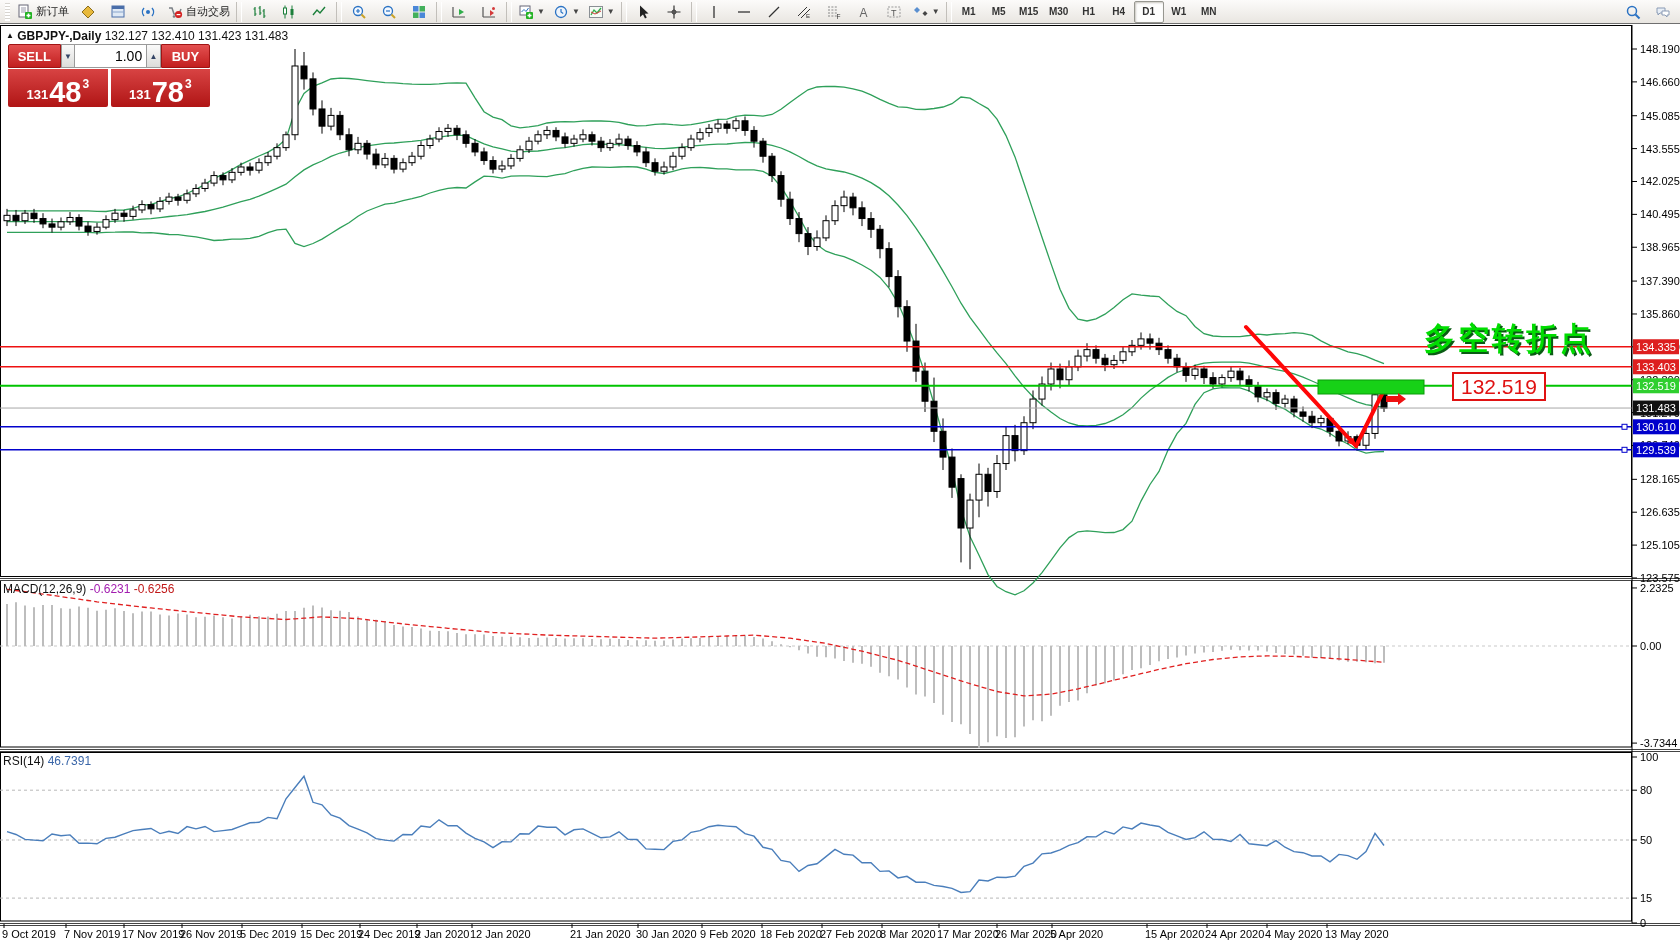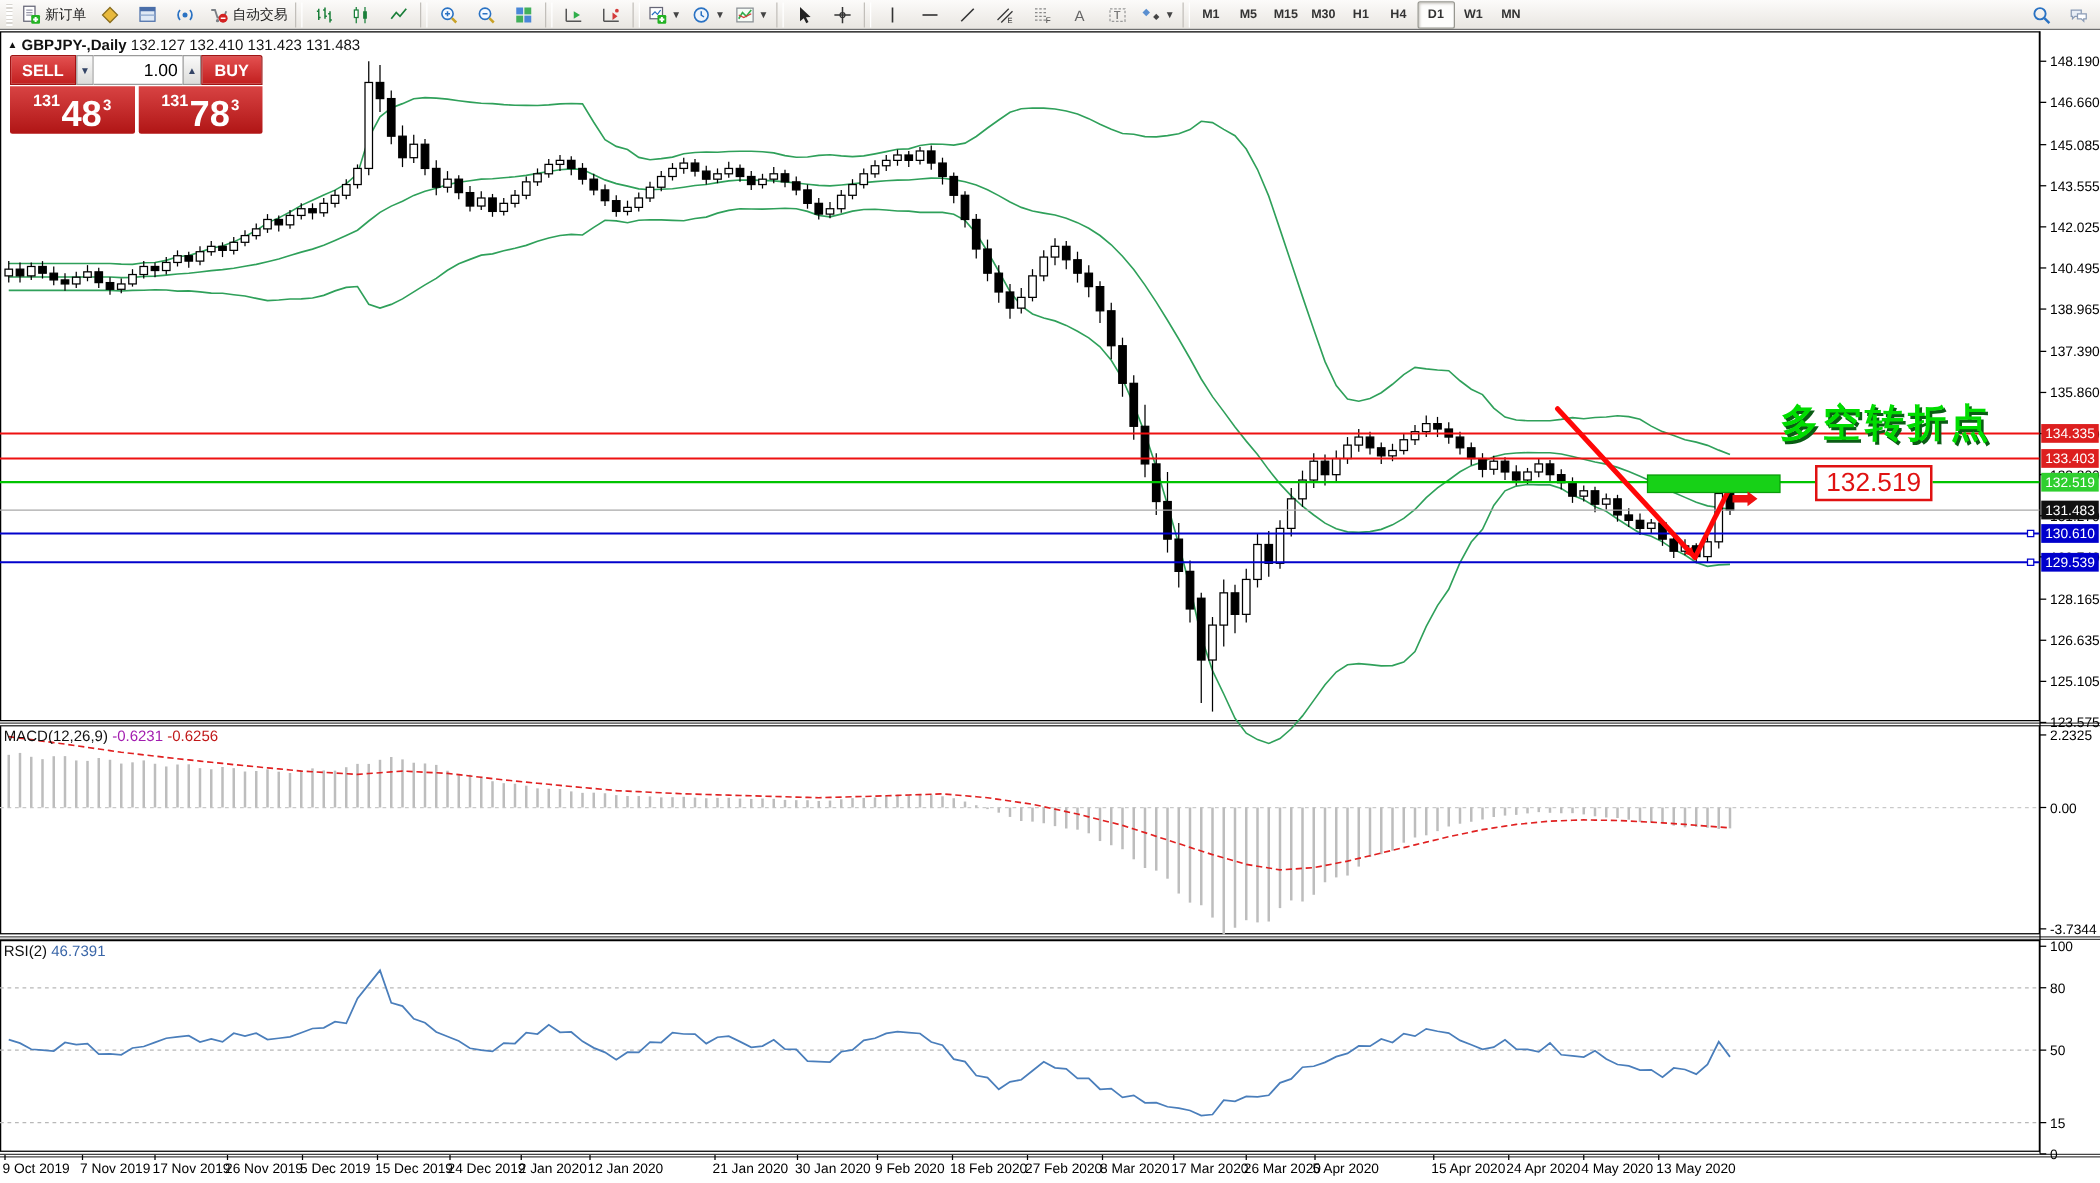--- a/index.html
+++ b/index.html
@@ -28,21 +28,21 @@
     display:flex;align-items:center;justify-content:center;border:1px solid #a01414;box-sizing:border-box;}
   #tp-sell-btn{width:62px;border-radius:2px 0 0 0;}
   #tp-buy-btn{width:58px;border-radius:0 2px 0 0;}
   .tp-spin{width:17px;background:linear-gradient(#fafafa,#dcdcda);border:1px solid #9a9a9a;
     display:flex;align-items:center;justify-content:center;font-size:8px;color:#346;box-sizing:border-box;}
   #tp-volume{width:71px;border:1px solid #9a9a9a;border-left:none;border-right:none;text-align:right;
     font-size:14px;padding:0 4px;box-sizing:border-box;outline:none;font-family:"Liberation Sans",sans-serif;}
   #tp-row2{display:flex;height:38px;margin-top:1px;gap:3px;}
   .tp-price{flex:1;background:linear-gradient(#d84343,#b01515);color:#fff;display:flex;align-items:flex-end;
     justify-content:center;padding-bottom:2px;border-radius:0 0 2px 2px;}
-  .tp-price .small{font-size:13px;font-weight:bold;margin-bottom:17px;}
+  .tp-price .small{font-size:13px;font-weight:bold;margin-bottom:3px;}
   .tp-price .big{font-size:29px;font-weight:bold;line-height:0.9;margin:0 1px;}
   .tp-price .sup{font-size:12px;font-weight:bold;margin-bottom:14px;}
   
   .panel-label{position:absolute;z-index:4;font-size:12px;color:#111;left:3px;}
   .panel-label .v-grey{color:#a21caf;} .panel-label .v-red{color:#c01818;} .panel-label .v-blue{color:#3a66a8;}
   
   #annotation{position:absolute;left:1424px;top:318px;z-index:4;font-size:31px;font-weight:bold;
     color:#00dd00;text-shadow:2px 2px 0 #0a5c14;letter-spacing:3px;white-space:nowrap;}
   #price-callout{position:absolute;left:1452px;top:372px;z-index:4;background:#fff;border:2px solid #e01212;
     color:#e01212;font-size:21px;padding:0 7px;line-height:25px;}
@@ -896,17 +896,17 @@
         <span class="big">78</span>
         <span class="sup">3</span>
     </div>
   </div>
 </div>
 
 <div class="panel-label" style="top:582px;">
   <span>MACD(12,26,9)</span> <span class="v-grey">-0.6231</span> <span class="v-red">-0.6256</span>
 </div>
 <div class="panel-label" style="top:754px;">
-  <span>RSI(2)</span> <span class="v-blue">46.7391</span>
+  <span>RSI(14)</span> <span class="v-blue">46.7391</span>
 </div>
 
 <div id="annotation">多空转折点</div>
 <div id="price-callout">132.519</div>
 
 </body></html>

